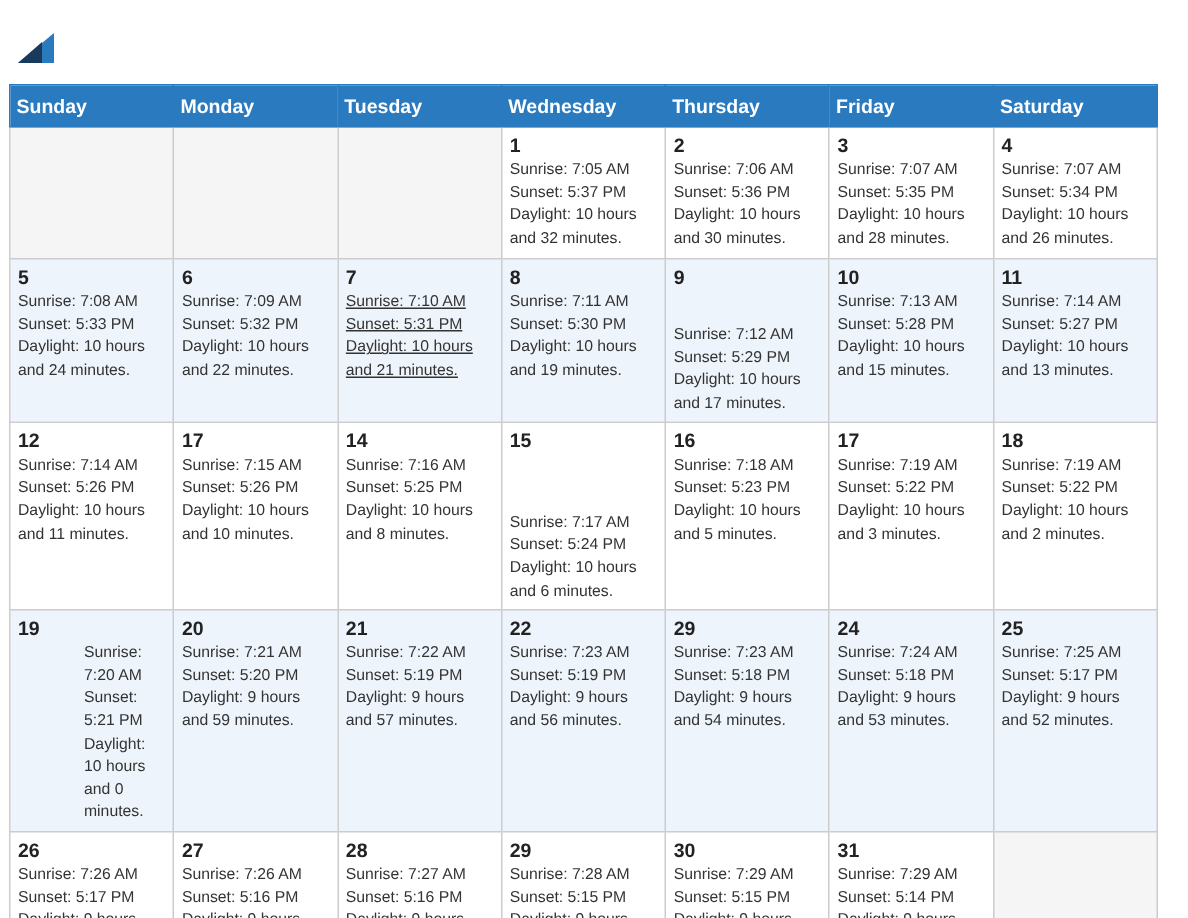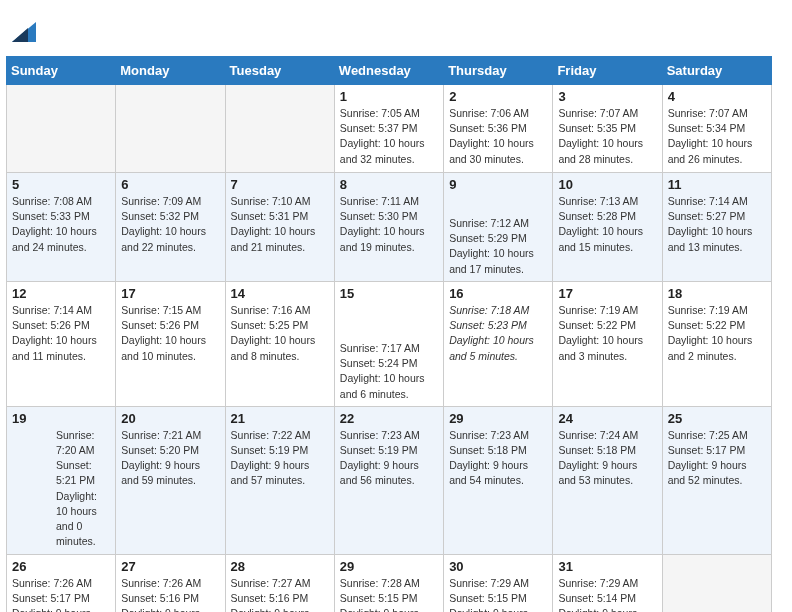--- a/index.html
+++ b/index.html
@@ -181,21 +181,21 @@
           </td>
           <td>
             <div class="day-num">6</div>
             <div class="day-info" style="white-space: pre-line;">Sunrise: 7:09 AM
 Sunset: 5:32 PM
 Daylight: 10 hours
 and 22 minutes.</div>
           </td>
           <td>
             <div class="day-num">7</div>
-            <div class="day-info" style="white-space: pre-line;">Sunrise: 7:10 AM
+            <div class="day-info" style="white-space: pre-line; text-decoration: underline;">Sunrise: 7:10 AM
 Sunset: 5:31 PM
 Daylight: 10 hours
 and 21 minutes.</div>
           </td>
           <td>
             <div class="day-num">8</div>
             <div class="day-info" style="white-space: pre-line;">Sunrise: 7:11 AM
 Sunset: 5:30 PM
 Daylight: 10 hours
 and 19 minutes.</div>
@@ -246,21 +246,21 @@
           </td>
           <td>
             <div class="day-num">15</div>
             <div class="day-info" style="white-space: pre-line; margin-top: 40px;">Sunrise: 7:17 AM
 Sunset: 5:24 PM
 Daylight: 10 hours
 and 6 minutes.</div>
           </td>
           <td>
             <div class="day-num">16</div>
-            <div class="day-info" style="white-space: pre-line; font-style: italic;">Sunrise: 7:18 AM
+            <div class="day-info" style="white-space: pre-line;">Sunrise: 7:18 AM
 Sunset: 5:23 PM
 Daylight: 10 hours
 and 5 minutes.</div>
           </td>
           <td>
             <div class="day-num">17</div>
             <div class="day-info" style="white-space: pre-line;">Sunrise: 7:19 AM
 Sunset: 5:22 PM
 Daylight: 10 hours
 and 3 minutes.</div>

